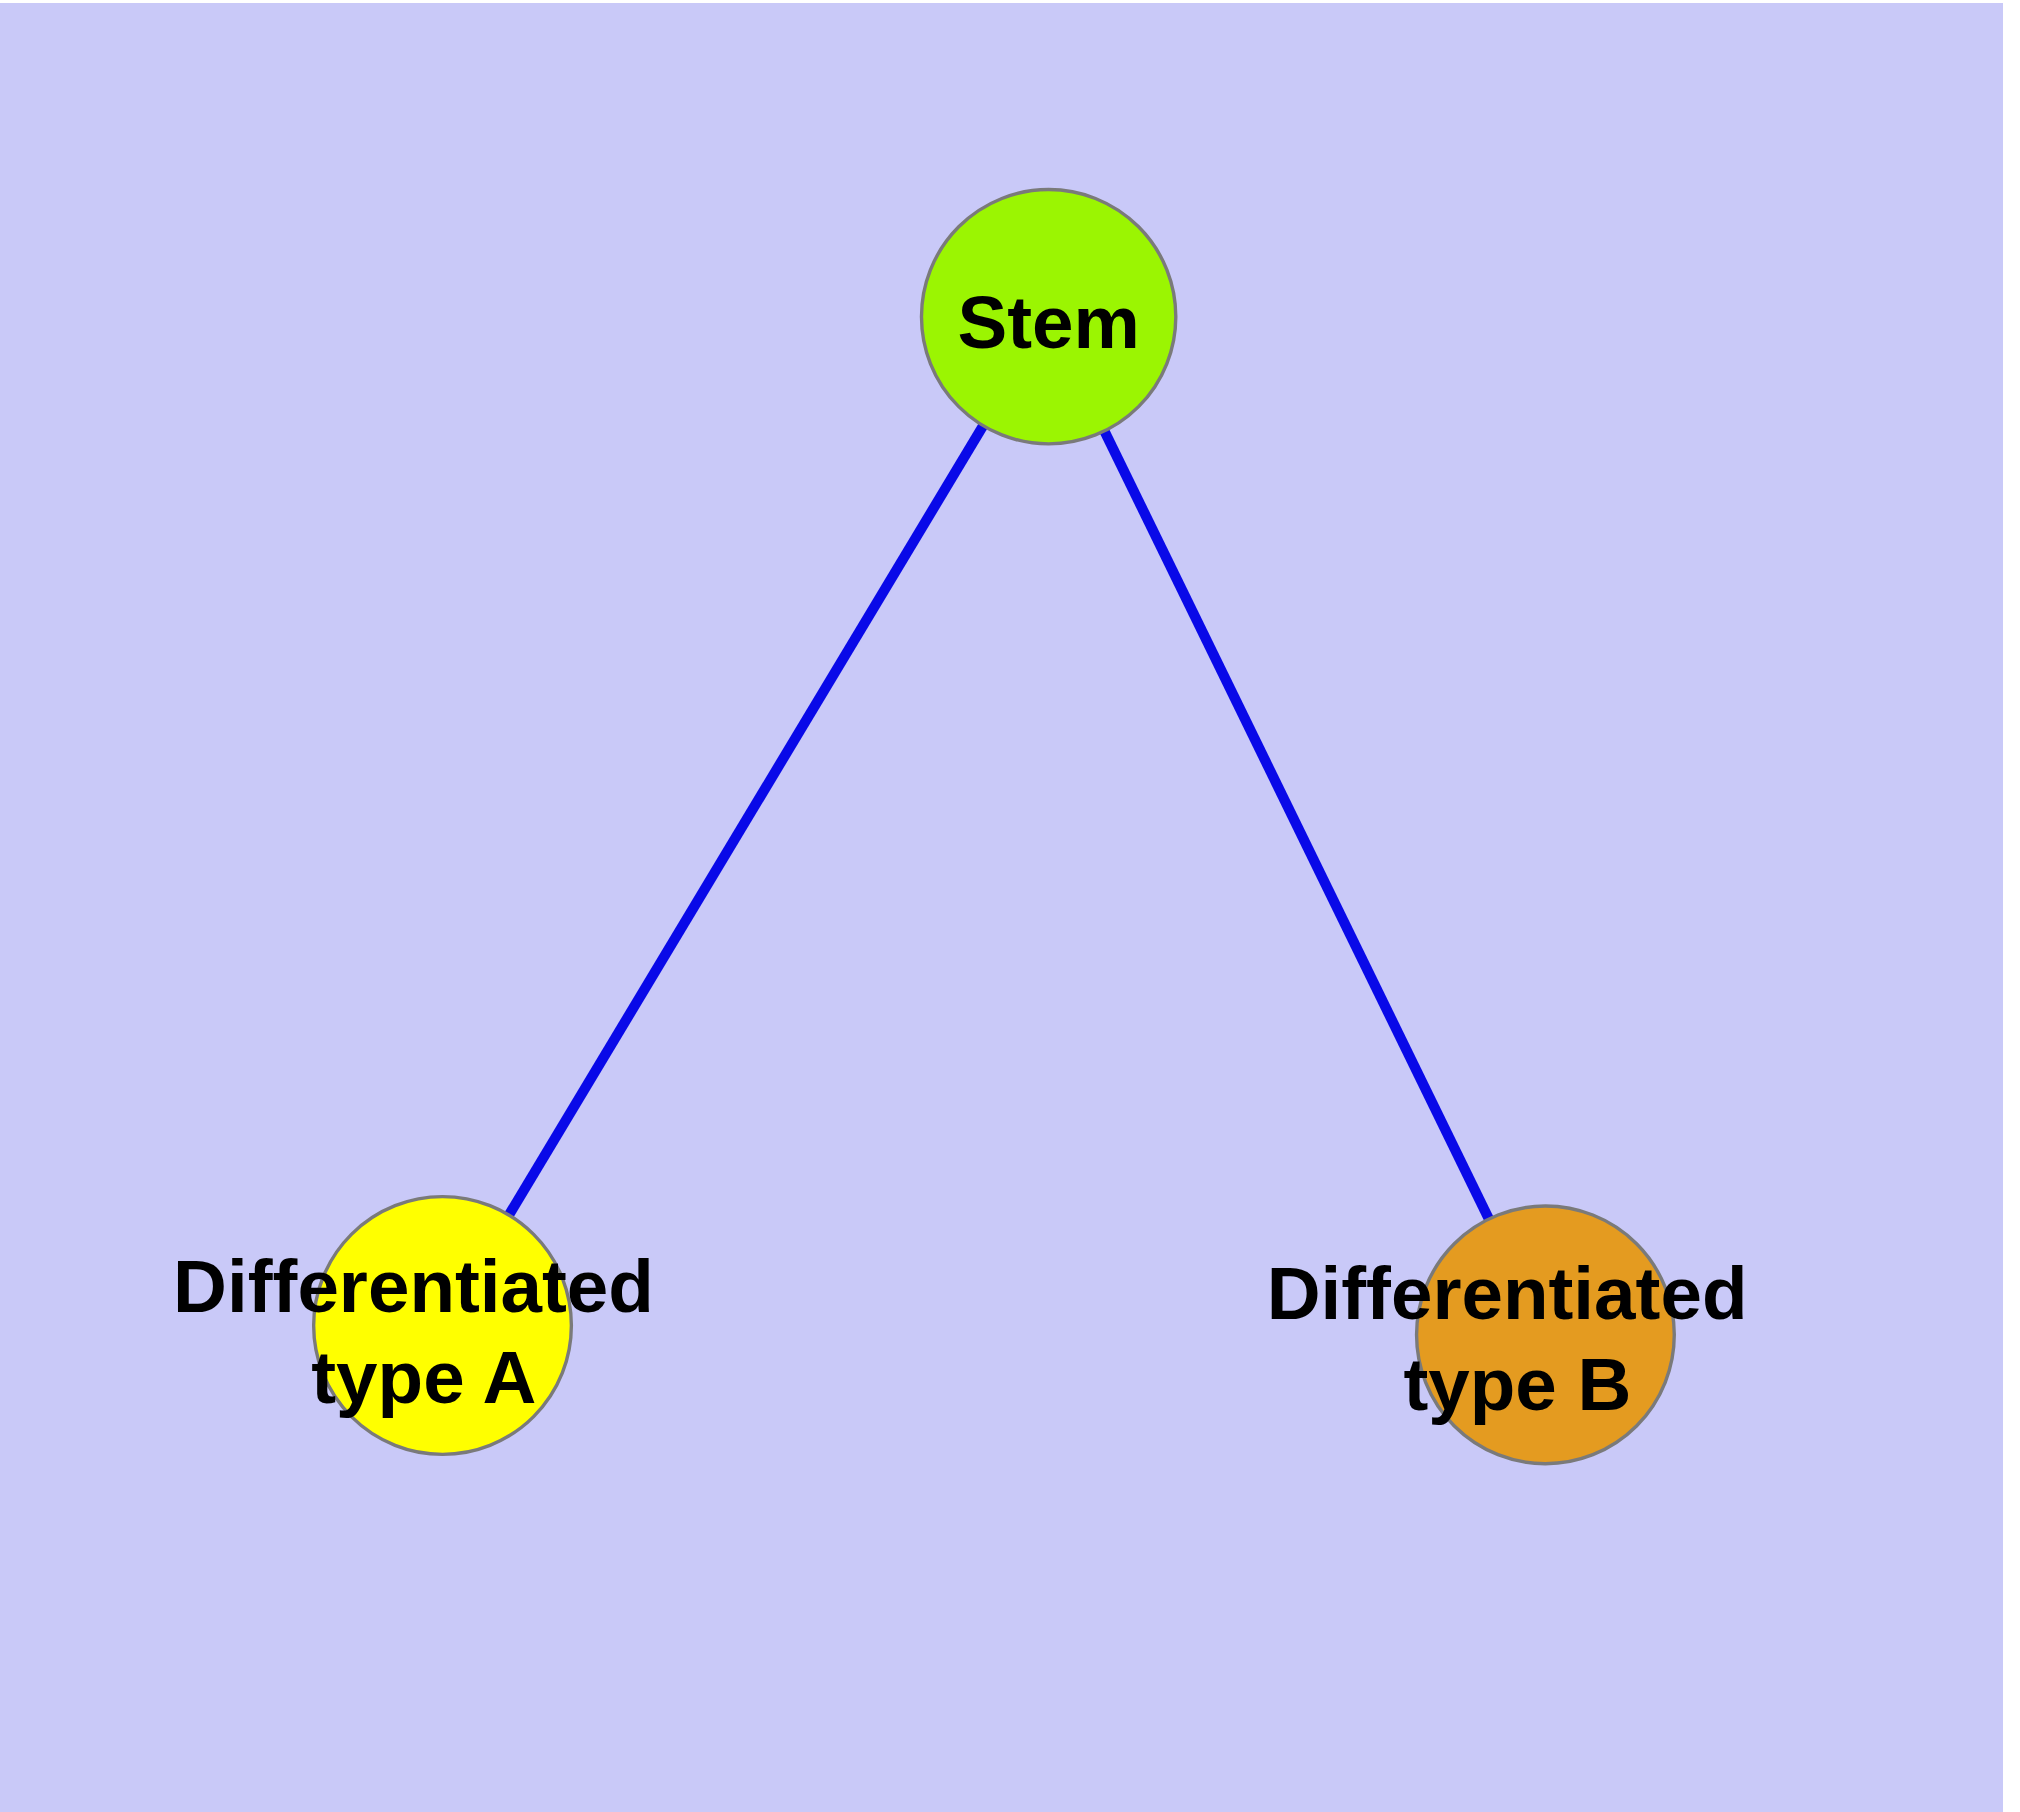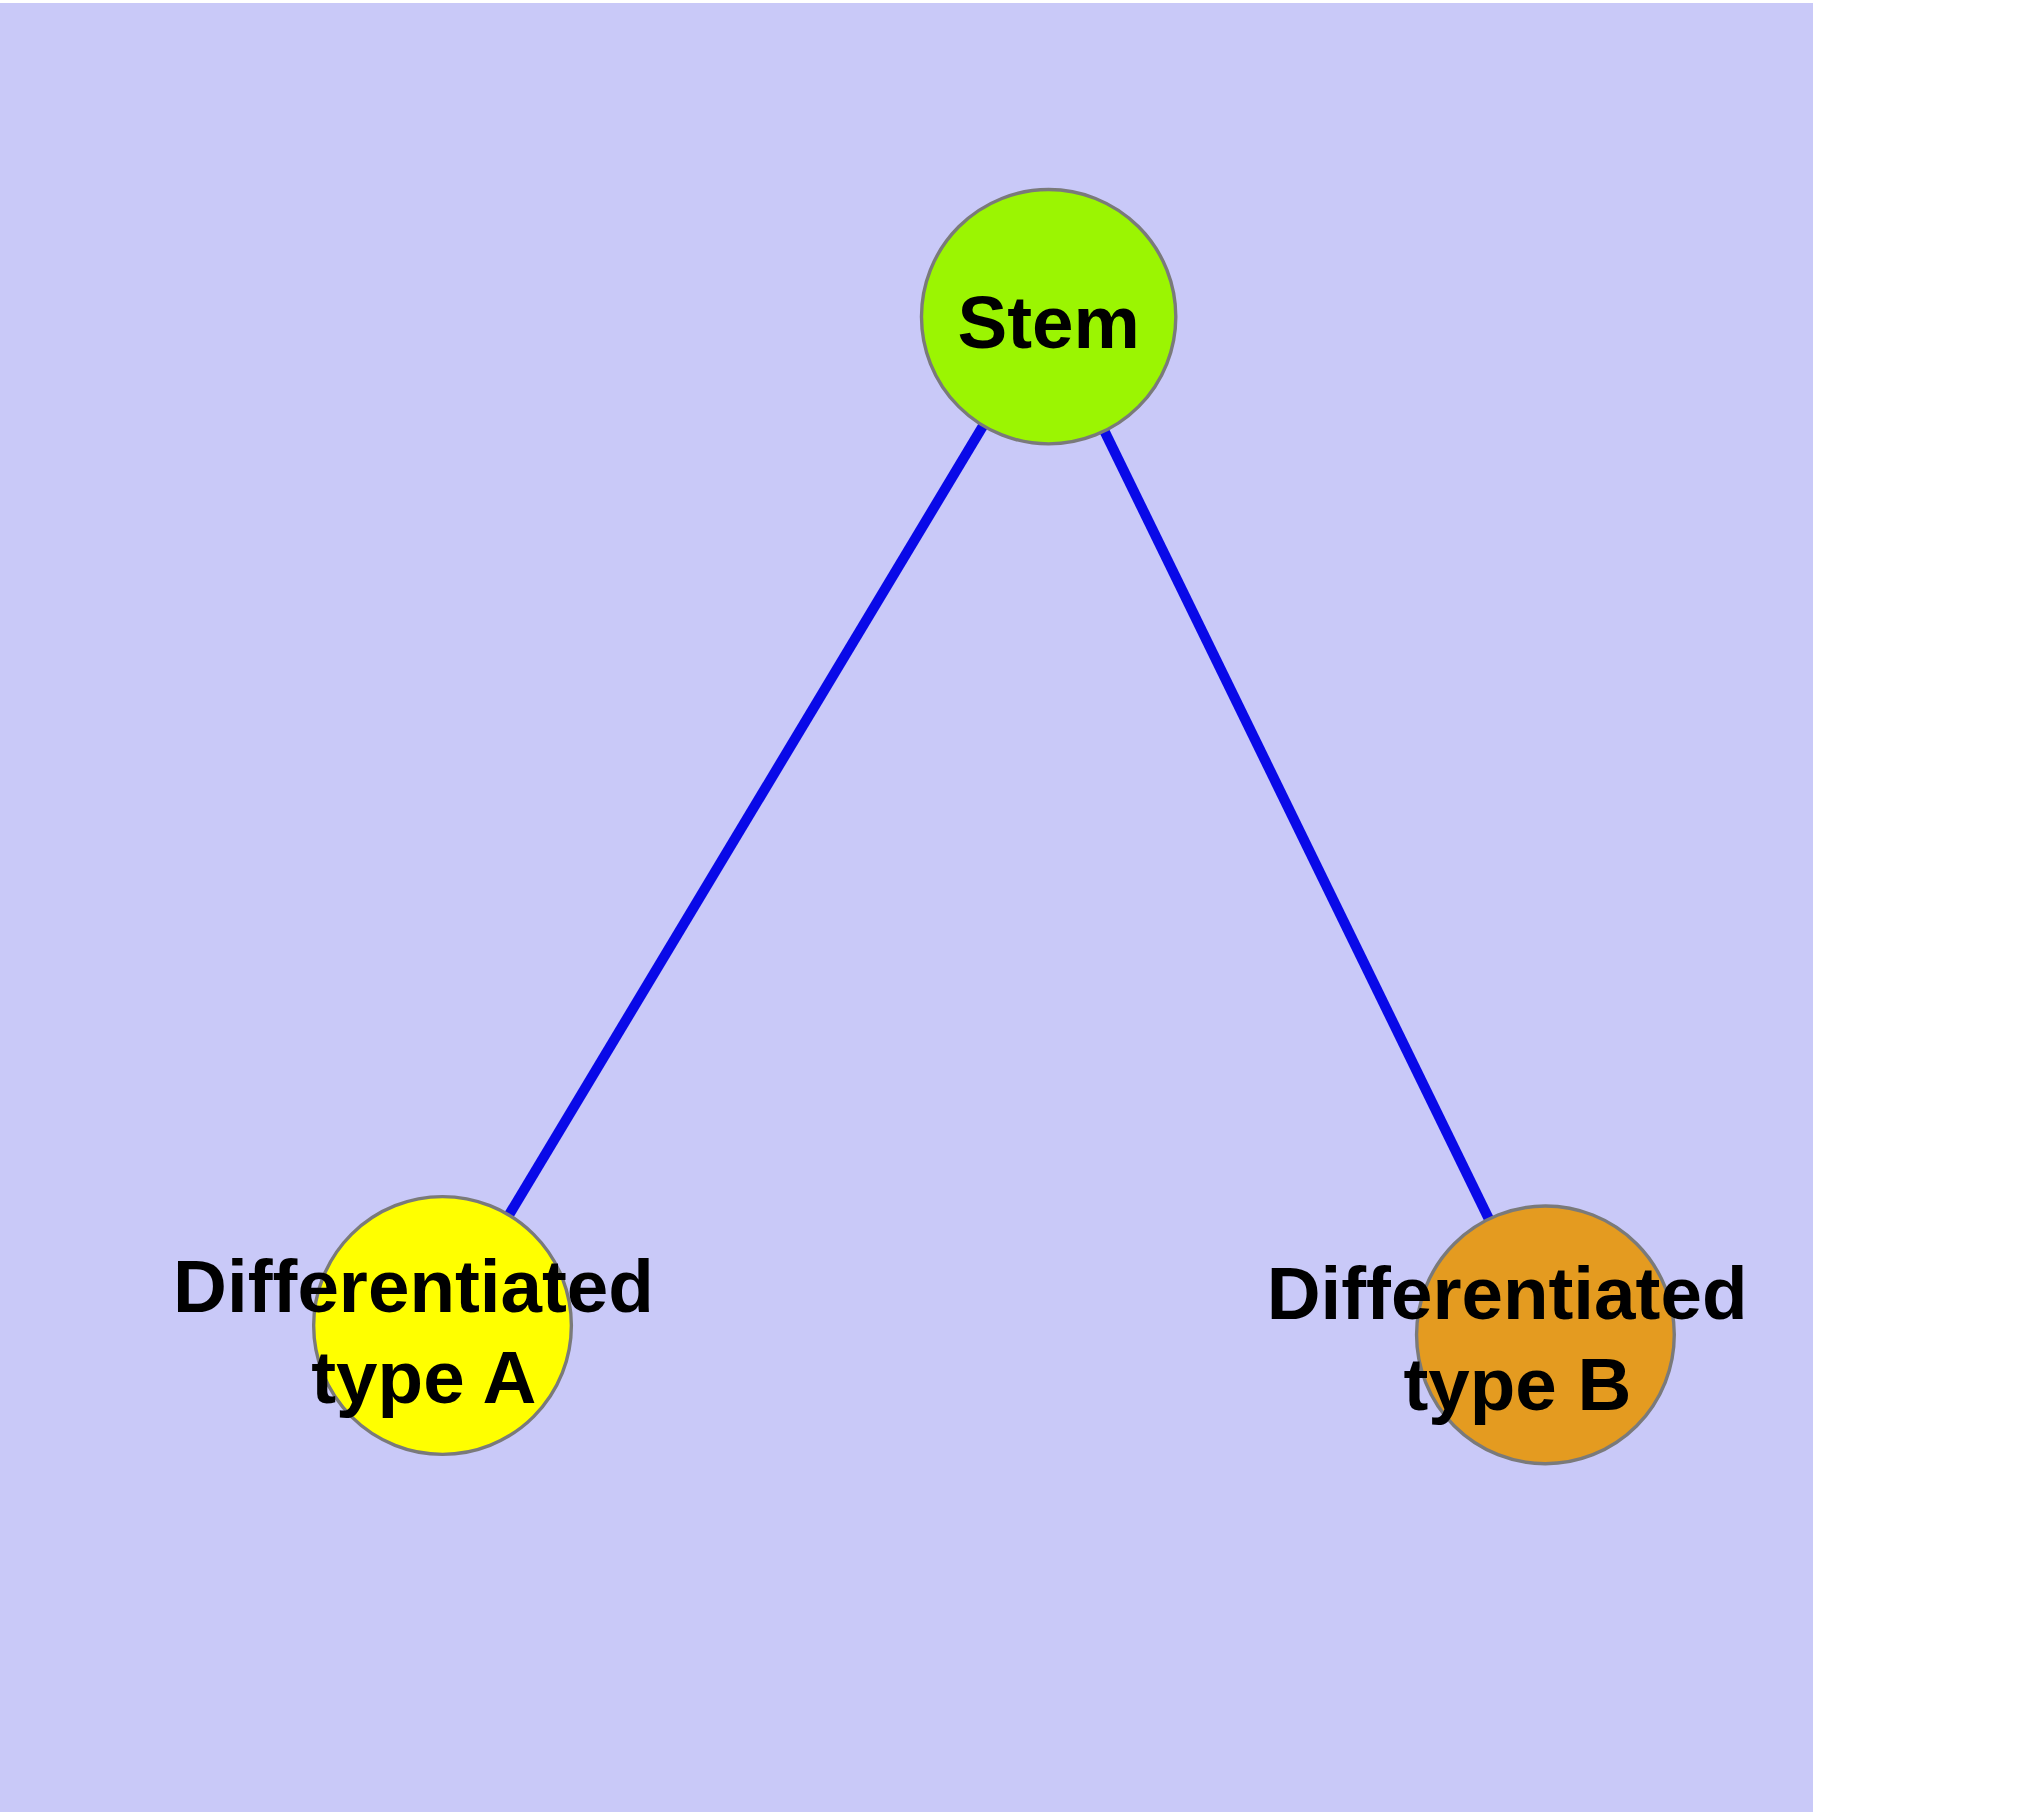--- a/index.html
+++ b/index.html
@@ -8,21 +8,21 @@
     background: #ffffff;
     width: 2021px;
     height: 1812px;
     overflow: hidden;
     font-family: "Liberation Sans", sans-serif;
   }
   .stage {
     position: absolute;
     top: 2.5px;
     left: 0;
-    width: 1813px;
+    width: 2003px;
     height: 1810px;
     background: #c9c9f8;
   }
   svg.graph {
     display: block;
     width: 2021px;
     height: 1810px;
   }
   .node-circle {
     stroke: #7a7a7a;

